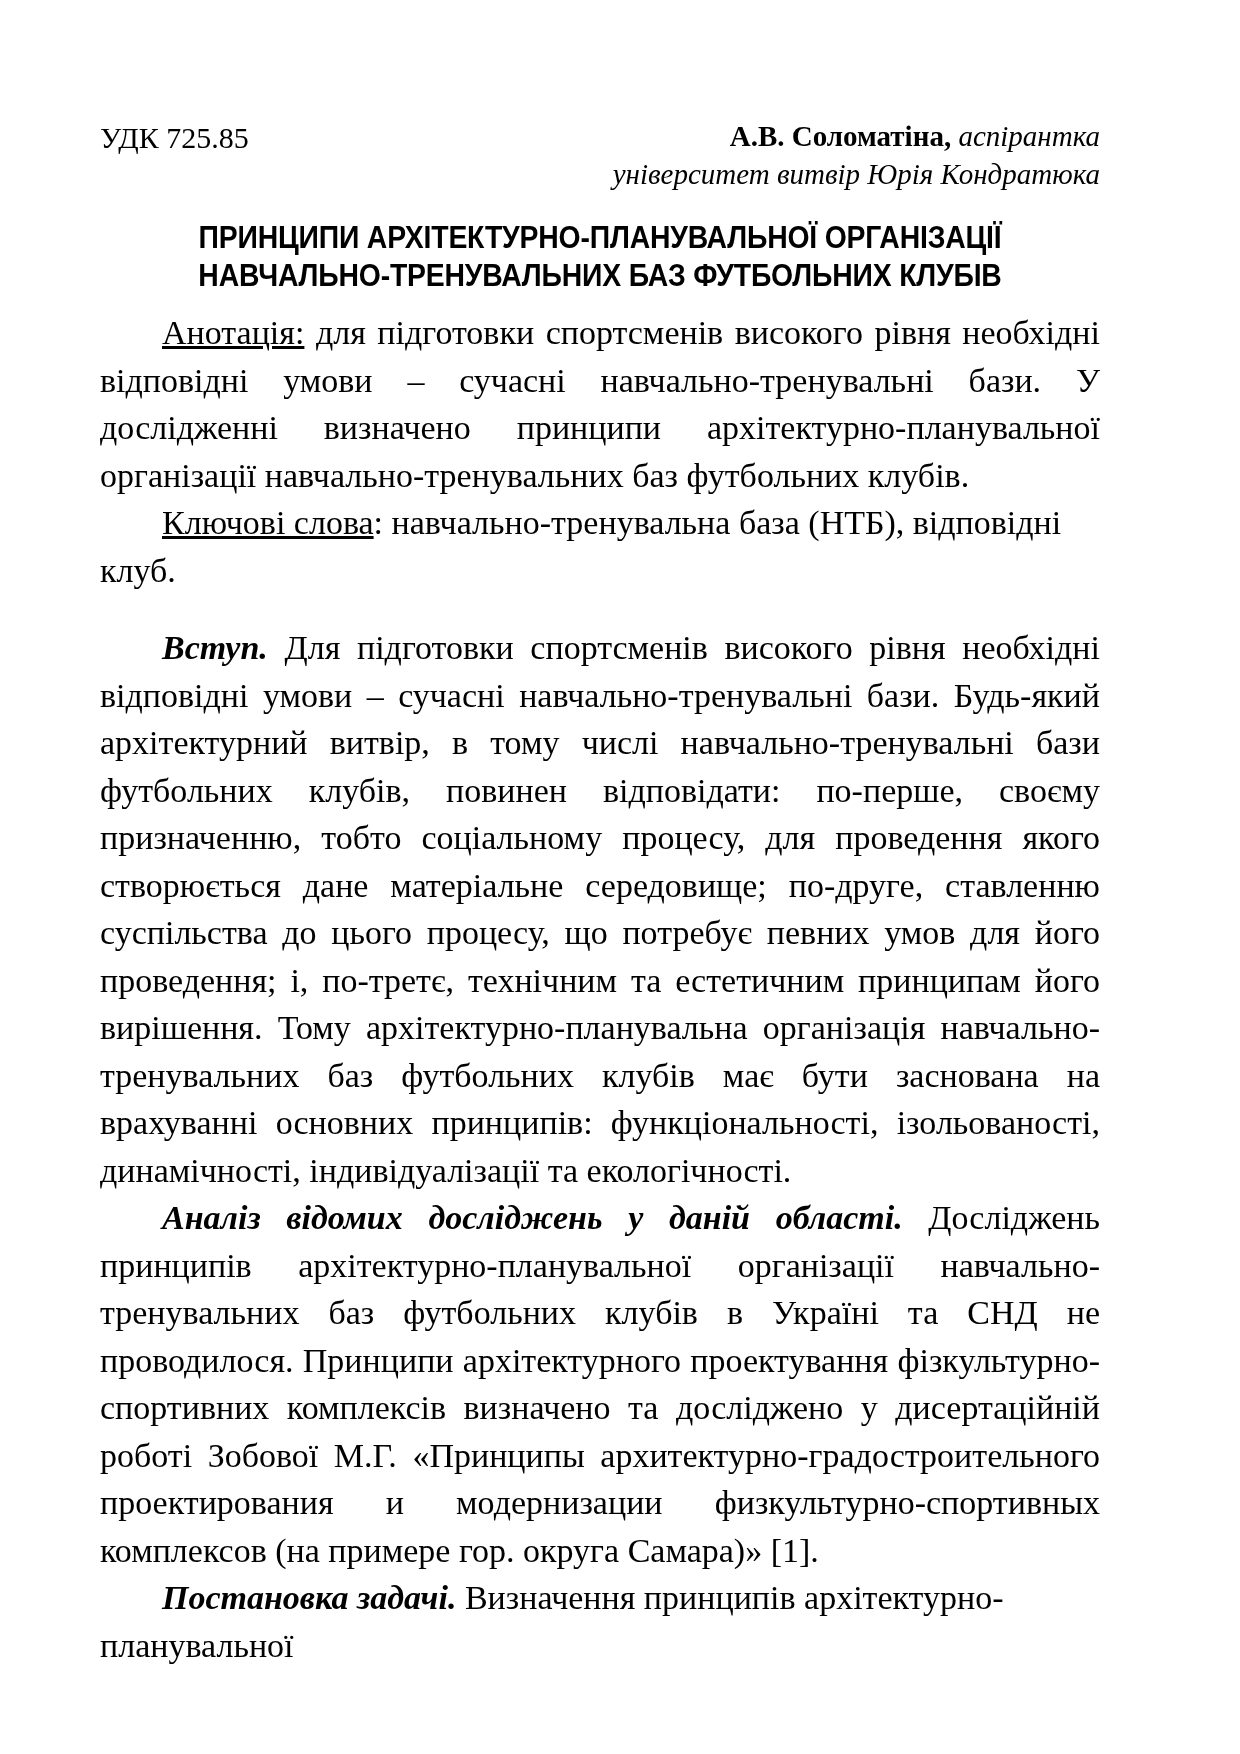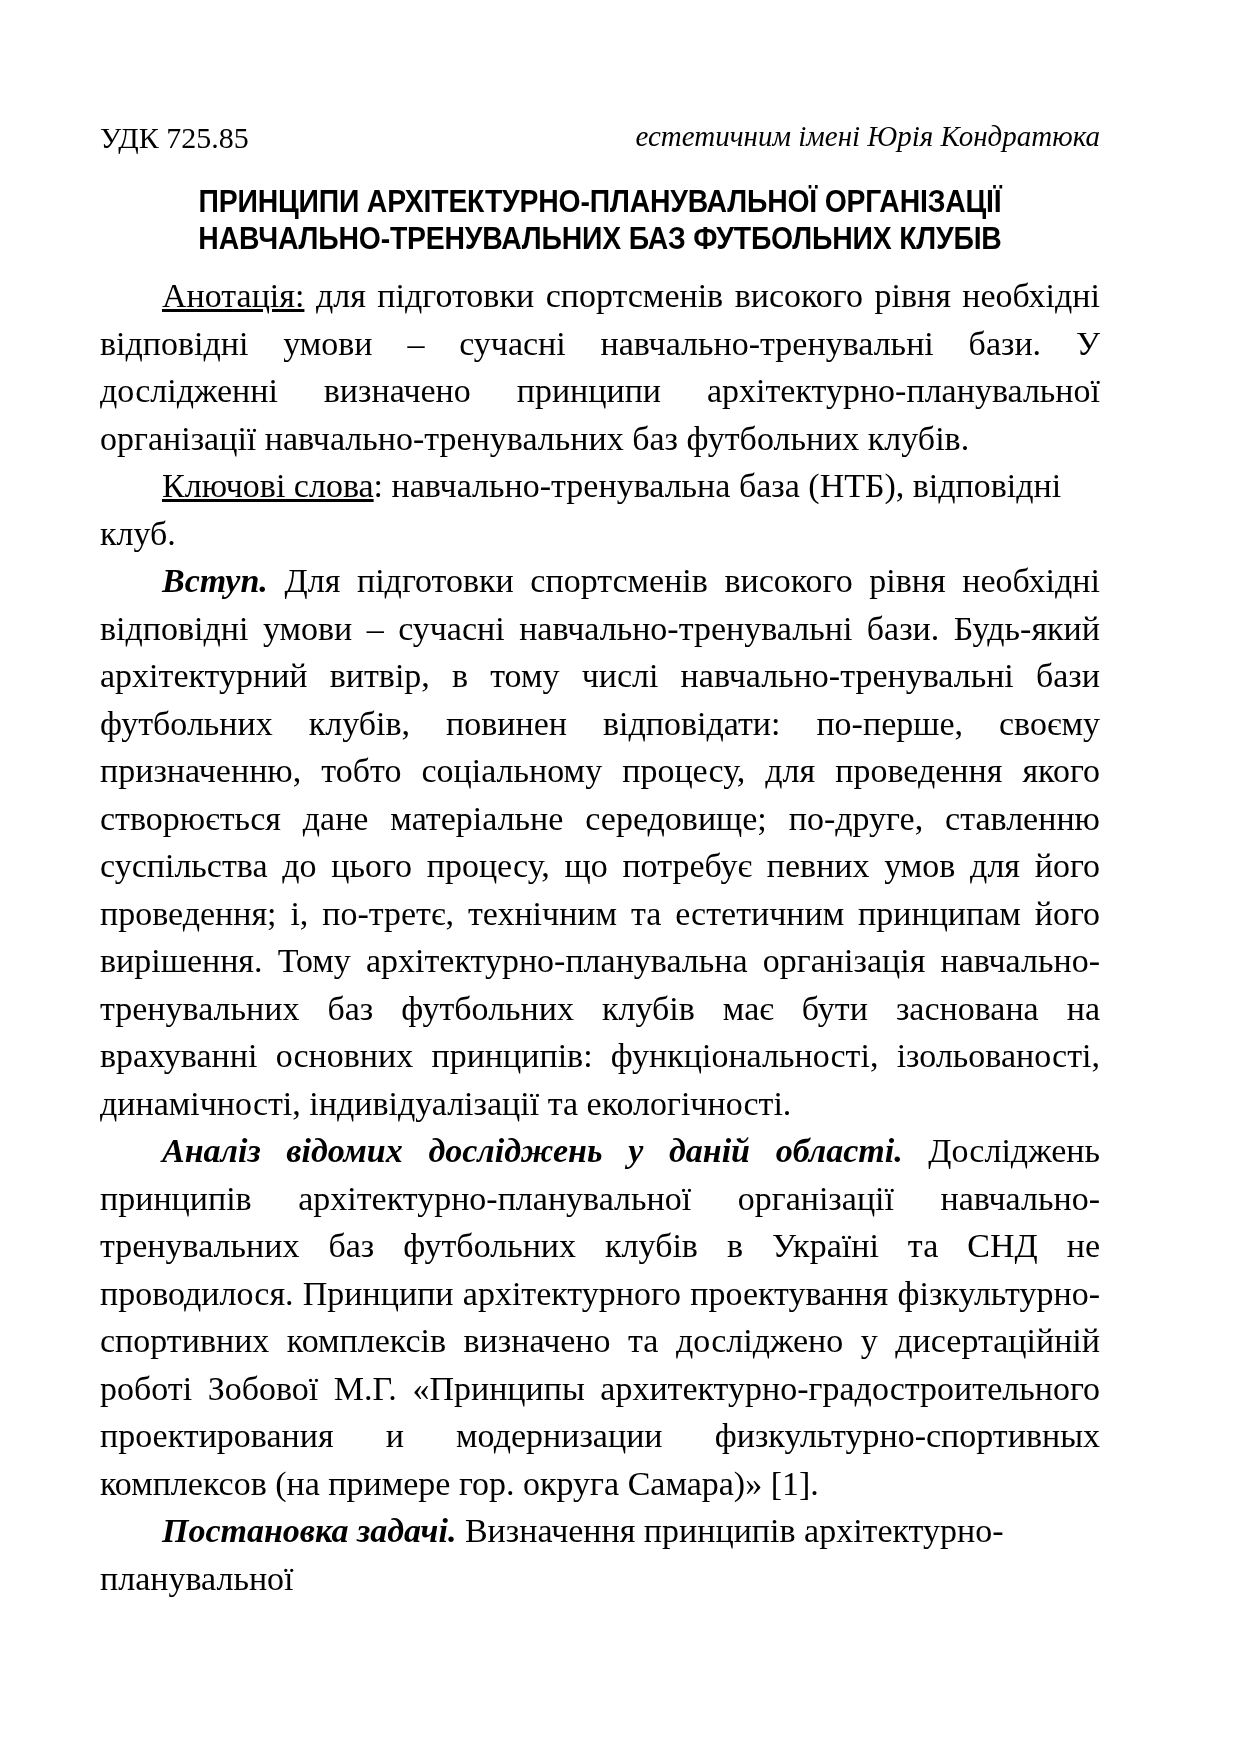--- a/index.html
+++ b/index.html
@@ -77,20 +77,21 @@
   
   .para {
     font-size: 34px;
     line-height: 47.5px;
     text-align: justify;
     text-justify: inter-word;
     text-indent: 62px;
     margin: 0;
   }
   .para.lead-gap {
+    margin-top: 30px;
   }
   .para.tight {
     margin-top: 0;
   }
   .u {
     text-decoration: underline;
   }
   .bi {
     font-weight: bold;
     font-style: italic;
@@ -100,21 +101,25 @@
   }
 </style>
 </head>
 <body>
 
 <div class="page">
 
   <div class="header-row">
     <div class="udk">УДК 725.85</div>
     <div class="author-block">
-      <div class="affil-line">естетичним імені Юрія Кондратюка</div>
+      <div class="author-line">
+        <span class="author-name">А.В. Соломатіна,</span>
+        <span class="author-role">аспірантка</span>
+      </div>
+      <div class="affil-line">університет витвір Юрія Кондратюка</div>
     </div>
   </div>
 
   <div class="doc-title">
     <div class="title-line">ПРИНЦИПИ АРХІТЕКТУРНО-ПЛАНУВАЛЬНОЇ ОРГАНІЗАЦІЇ</div>
     <div class="title-line">НАВЧАЛЬНО-ТРЕНУВАЛЬНИХ БАЗ ФУТБОЛЬНИХ КЛУБІВ</div>
   </div>
 
   <p class="para">
     <span class="u">Анотація:</span><span> для підготовки спортсменів високого рівня необхідні відповідні умови – сучасні навчально-тренувальні бази. У дослідженні визначено принципи архітектурно-планувальної організації навчально-тренувальних баз футбольних клубів.</span>

